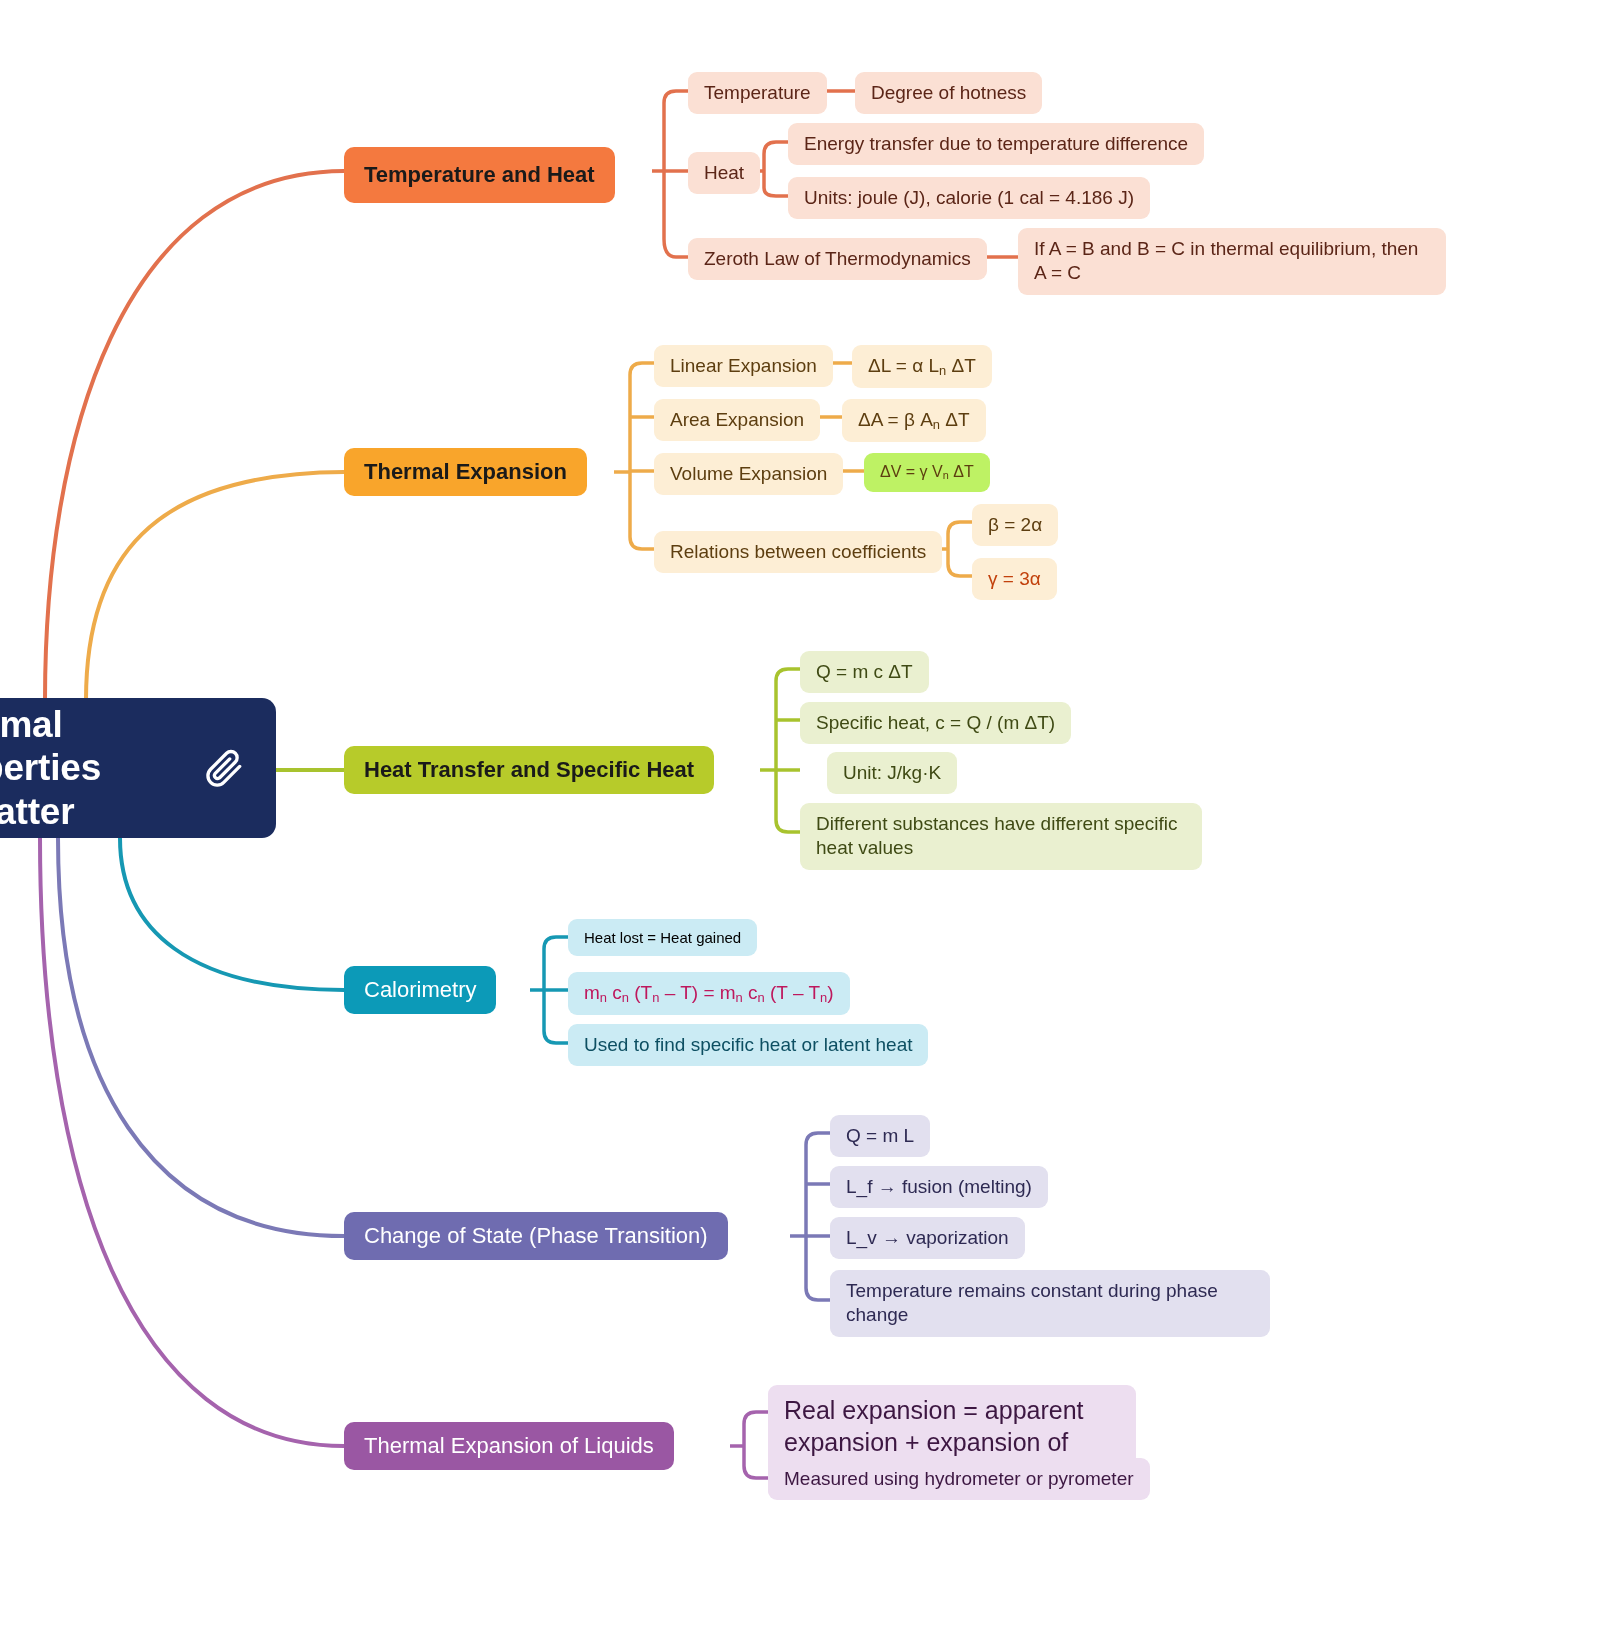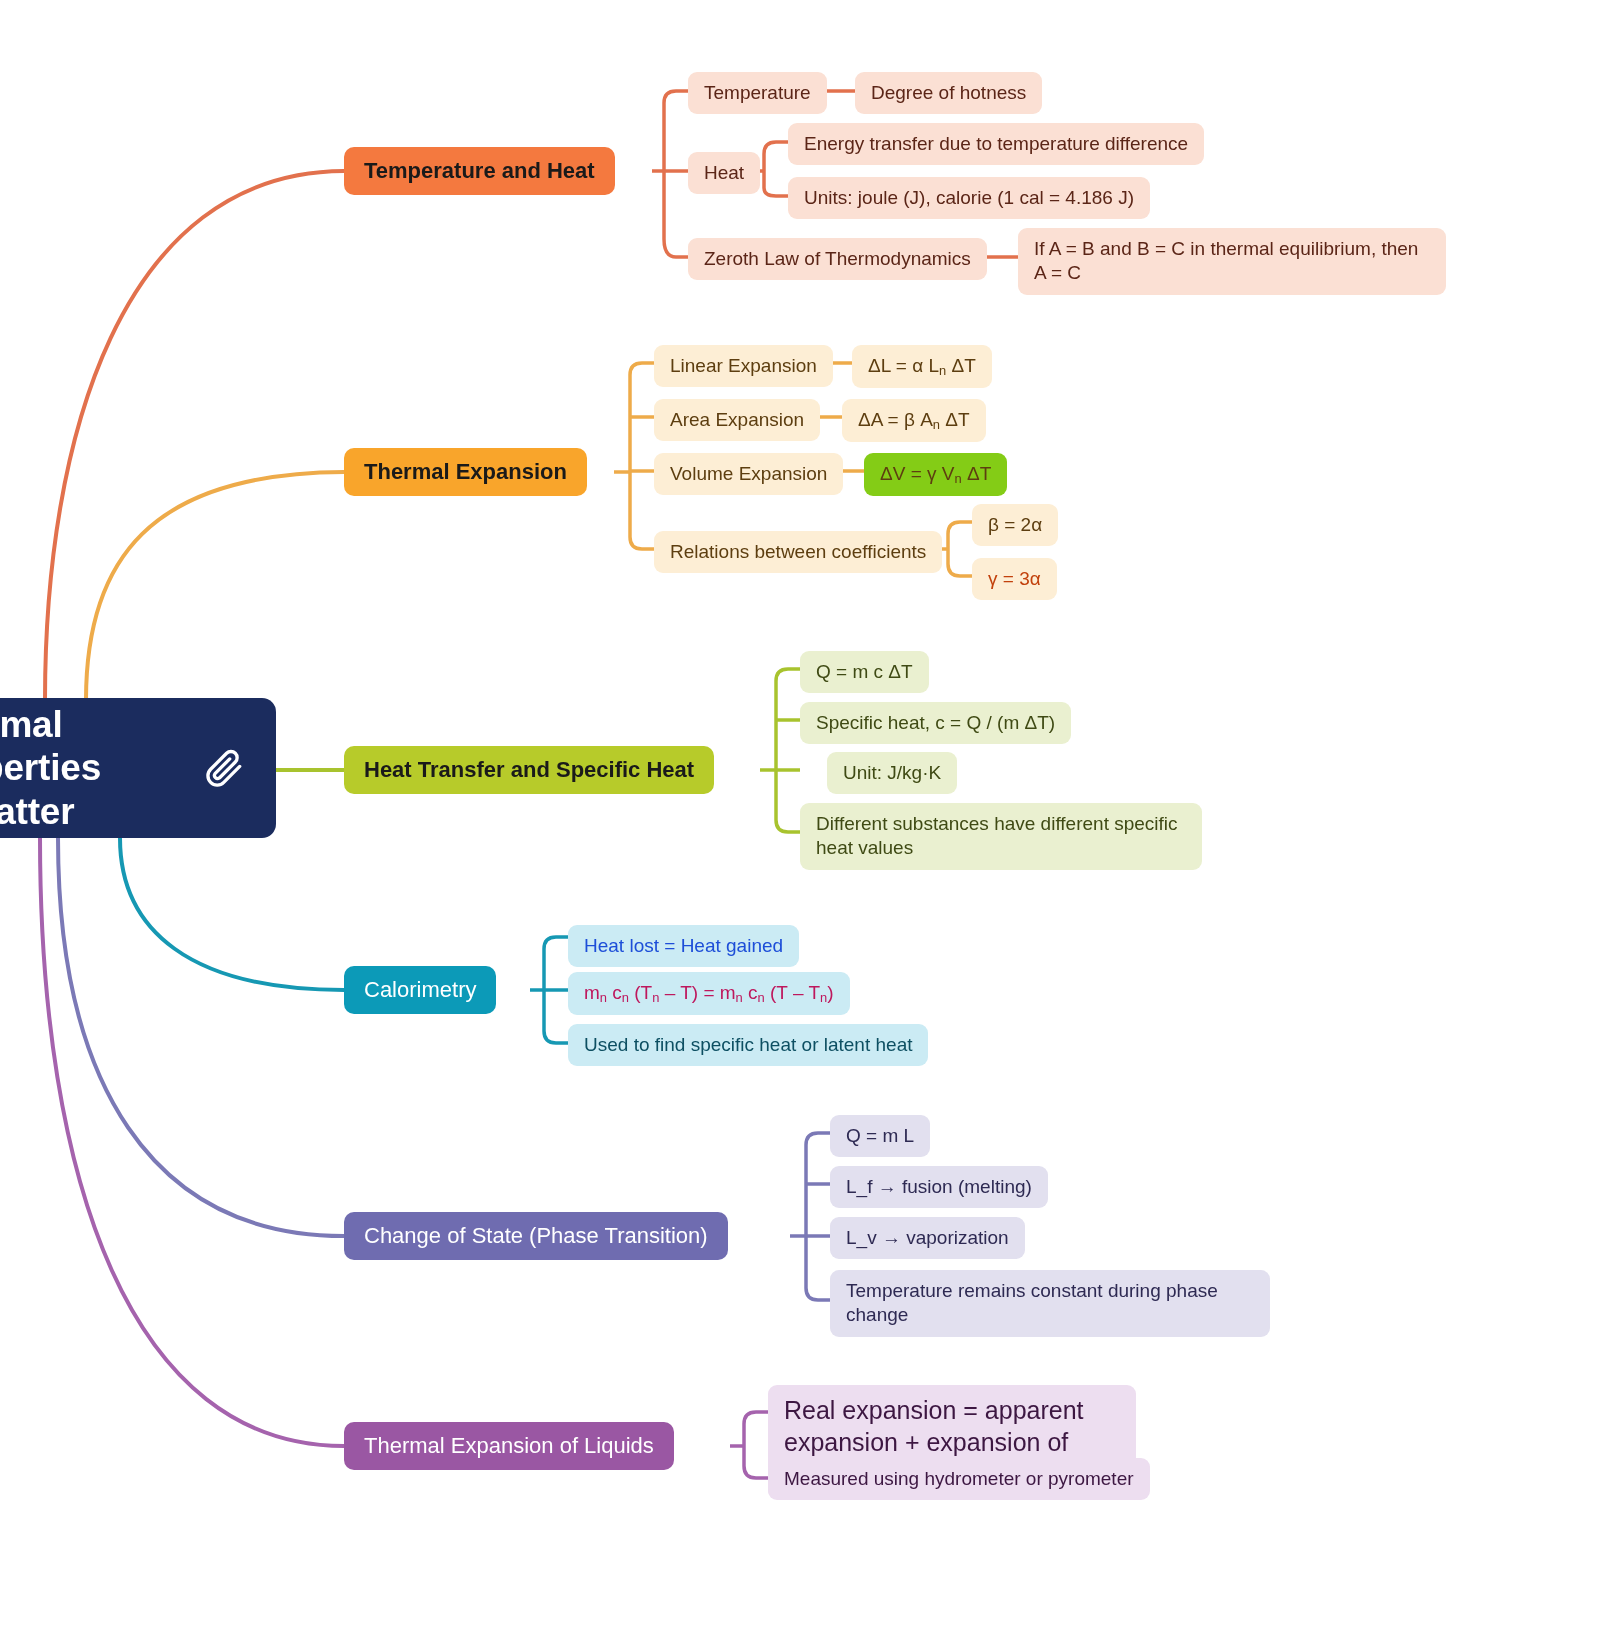--- a/index.html
+++ b/index.html
@@ -156,21 +156,21 @@
   <div class="root-node">
     <div class="root-title">Thermal Properties
 of Matter</div>
     <div class="clip-icon">
       <svg viewBox="0 0 24 24" width="42" height="42" fill="none" stroke="#ffffff" stroke-width="1.9" stroke-linecap="round" stroke-linejoin="round">
         <path d="M20.4 11.1 11.3 20.2a5.3 5.3 0 0 1-7.5-7.5l9.1-9.1a3.5 3.5 0 0 1 5 5l-9.1 9.1a1.8 1.8 0 0 1-2.5-2.5l8.4-8.4"></path>
       </svg>
     </div>
   </div>
 
-  <div class="branch" style="left:344px; top:147px; height:48px; background:#f4793f; color:#1a1a1a; font-size:22px;">
+  <div class="branch" style="left:344px; top:147px; height:56px; background:#f4793f; color:#1a1a1a; font-size:22px;">
     <span>Temperature and Heat</span>
   </div>
 
   <div class="chip nowrap" style="left:688px; top:72px; background:#fbe0d4; color:#5b2517; font-size:19px;">
     <span>Temperature</span>
   </div>
   <div class="chip nowrap" style="left:855px; top:72px; background:#fbe0d4; color:#5b2517; font-size:19px;">
     <span>Degree of hotness</span>
   </div>
 
@@ -205,21 +205,21 @@
   <div class="chip nowrap" style="left:654px; top:399px; background:#fdeed5; color:#5d3e10; font-size:19px;">
     <span>Area Expansion</span>
   </div>
   <div class="chip nowrap" style="left:842px; top:399px; background:#fdeed5; color:#5d3e10; font-size:19px;">
     <span>ΔA = β A<sub>n</sub> ΔT</span>
   </div>
 
   <div class="chip nowrap" style="left:654px; top:453px; background:#fdeed5; color:#5d3e10; font-size:19px;">
     <span>Volume Expansion</span>
   </div>
-  <div class="chip nowrap" style="left:864px; top:453px; background:#84cc16; color:#5d3e10; font-size:19px;">
+  <div class="chip nowrap" style="left:864px; top:453px; background:#bef264; color:#5d3e10; font-size:16px;">
     <span>ΔV = γ V<sub>n</sub> ΔT</span>
   </div>
 
   <div class="chip nowrap" style="left:654px; top:531px; background:#fdeed5; color:#5d3e10; font-size:19px;">
     <span>Relations between coefficients</span>
   </div>
   <div class="chip nowrap" style="left:972px; top:504px; background:#fdeed5; color:#5d3e10; font-size:19px;">
     <span>β = 2α</span>
   </div>
   <div class="chip nowrap" style="left:972px; top:558px; background:#fdeed5; color:#c2410c; font-size:19px;">
@@ -240,21 +240,21 @@
     <span>Unit: J/kg·K</span>
   </div>
   <div class="chip wrap" style="left:800px; top:803px; width:402px; background:#eaf0d0; color:#3f4a14; font-size:19px;">
     <span>Different substances have different specific heat values</span>
   </div>
 
   <div class="branch" style="left:344px; top:966px; height:48px; background:#0c9ab8; color:#ffffff; font-weight:400; font-size:22px;">
     <span>Calorimetry</span>
   </div>
 
-  <div class="chip nowrap" style="left:568px; top:919px; background:#cbebf4; color:#1d4ed8; font-size:19px;margin-top:6px;">
+  <div class="chip nowrap" style="left:568px; top:919px; background:#cbebf4; color:#000000; font-size:15px;">
     <span>Heat lost = Heat gained</span>
   </div>
   <div class="chip nowrap" style="left:568px; top:972px; background:#cbebf4; color:#be185d; font-size:19px;">
     <span>m<sub>n</sub> c<sub>n</sub> (T<sub>n</sub> – T) = m<sub>n</sub> c<sub>n</sub> (T – T<sub>n</sub>)</span>
   </div>
   <div class="chip nowrap" style="left:568px; top:1024px; background:#cbebf4; color:#0d4f62; font-size:19px;">
     <span>Used to find specific heat or latent heat</span>
   </div>
 
   <div class="branch" style="left:344px; top:1212px; height:48px; background:#6f6cb0; color:#ffffff; font-weight:400; font-size:22px;">

